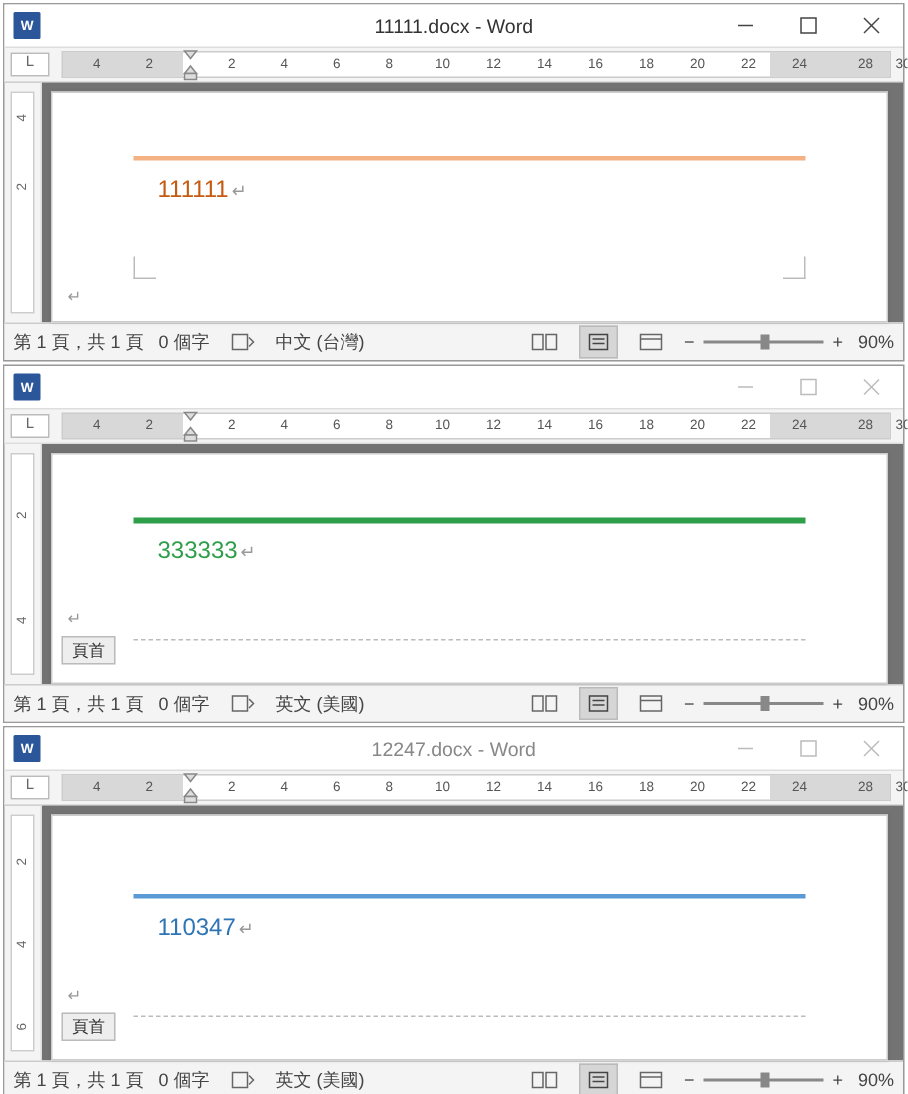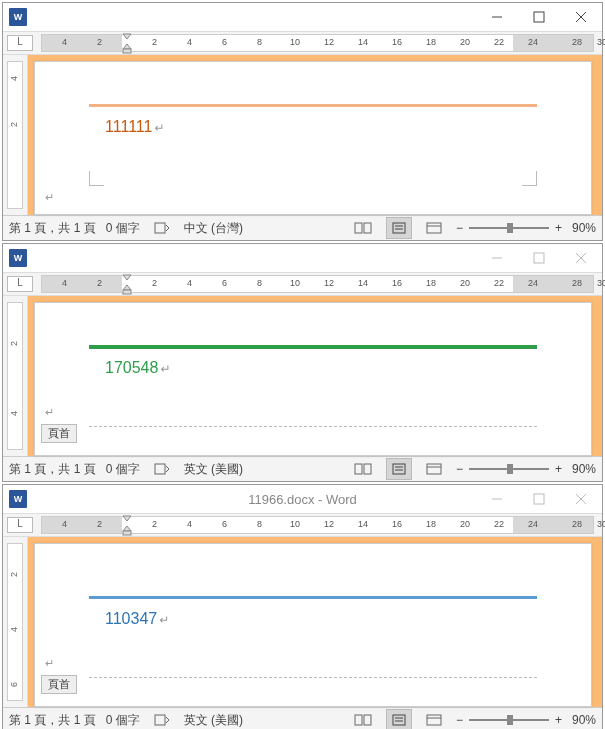--- a/index.html
+++ b/index.html
@@ -101,21 +101,21 @@
     top: 2px;
   }
   .indent-marker {
     position: absolute;
     left: 78px;
     top: -2px;
   }
   .doc-area {
     display: flex;
     height: 160px;
-    background: #fdba74;
+    background: #737373;
     text-align: right;
   }
   .vruler {
     width: 24px;
     background: #f4f4f4;
     border-right: 1px solid #ddd;
     position: relative;
     font-size: 9px;
     color: #666;
   }
@@ -237,20 +237,21 @@
     height: 10px;
     background: #888;
   }
 </style>
 </head>
 <body>
 
 <div class="window">
   <div class="titlebar">
     <div class="word-icon">W</div>
+    <div class="title">11111.docx - Word</div>
     <div class="win-controls">
       <div class="win-btn">
           <svg width="12" height="12">
             <line x1="1" y1="6" x2="11" y2="6" stroke="#444" stroke-width="1"></line>
           </svg>
         </div>
       <div class="win-btn">
           <svg width="12" height="12">
             <rect x="1" y="1" width="10" height="10" fill="none" stroke="#444" stroke-width="1"></rect>
           </svg>
@@ -393,21 +394,21 @@
     </div>
   </div>
   <div class="doc-area">
     <div class="vruler">
       <div class="vruler-bar"></div>
       <span class="vtick" style="top:50px">2</span>
       <span class="vtick" style="top:120px">4</span>
     </div>
     <div class="page">
       <div class="hr-line hr-green"></div>
-      <div class="doc-text t-green"><span>170548</span><span class="para-mark">↵</span></div>
+      <div class="doc-text t-green"><span>333333</span><span class="para-mark">↵</span></div>
       <div class="dashed-line"></div>
       <div class="footer-label">頁首</div>
       <span class="small-mark" style="bottom:36px">↵</span>
     </div>
   </div>
   <div class="statusbar">
     <span>第 1 頁，共 1 頁</span>
     <span>0 個字</span>
     <span class="sb-btn">
         <svg width="16" height="14">
@@ -443,21 +444,21 @@
         </div>
       <span>+</span>
     </div>
     <span>90%</span>
   </div>
 </div>
 
 <div class="window">
   <div class="titlebar inactive">
     <div class="word-icon">W</div>
-    <div class="title">11966.docx - Word</div>
+    <div class="title">12247.docx - Word</div>
     <div class="win-controls">
       <div class="win-btn inactive">
           <svg width="12" height="12">
             <line x1="1" y1="6" x2="11" y2="6" stroke="#bbb" stroke-width="1"></line>
           </svg>
         </div>
       <div class="win-btn inactive">
           <svg width="12" height="12">
             <rect x="1" y="1" width="10" height="10" fill="none" stroke="#bbb" stroke-width="1"></rect>
           </svg>

